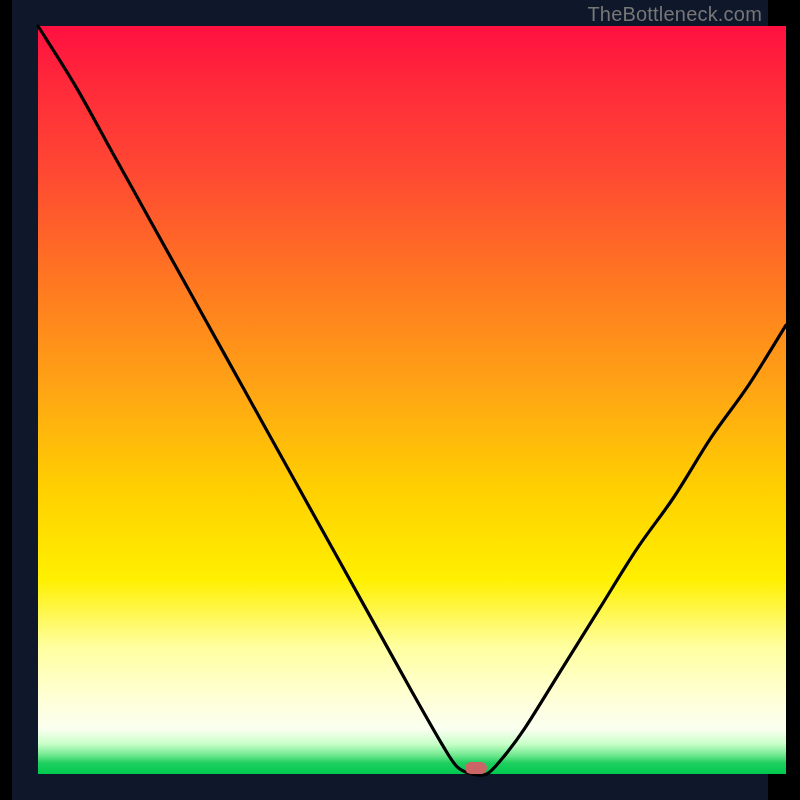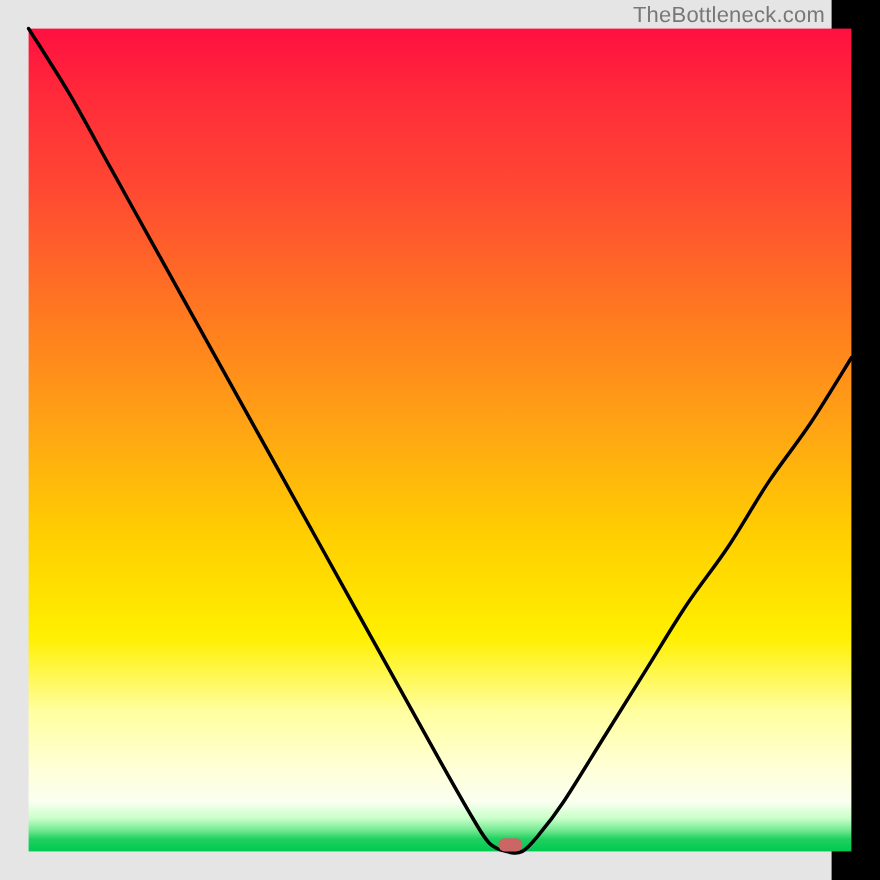--- a/index.html
+++ b/index.html
@@ -7,24 +7,24 @@
     padding: 0;
     width: 800px;
     height: 800px;
     background: #000;
     overflow: hidden;
     font-family: Arial, Helvetica, sans-serif;
   }
   .frame {
     position: absolute;
     top: 0;
-    left: 0;
+    left: 12px;
     width: 756px;
     height: 800px;
-    background: #e5e5e5;
+    background: #0f172a;
   }
   .plot-area {
     position: absolute;
     top: 26px;
     left: 26px;
     width: 748px;
     height: 748px;
     
     background:
       linear-gradient(to bottom,

